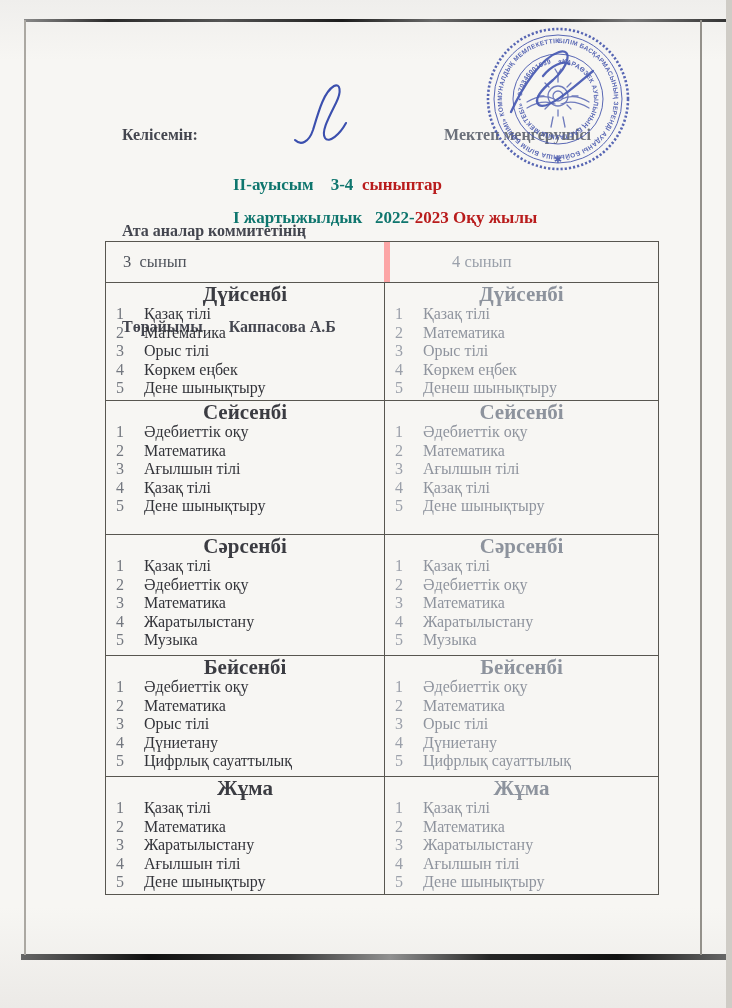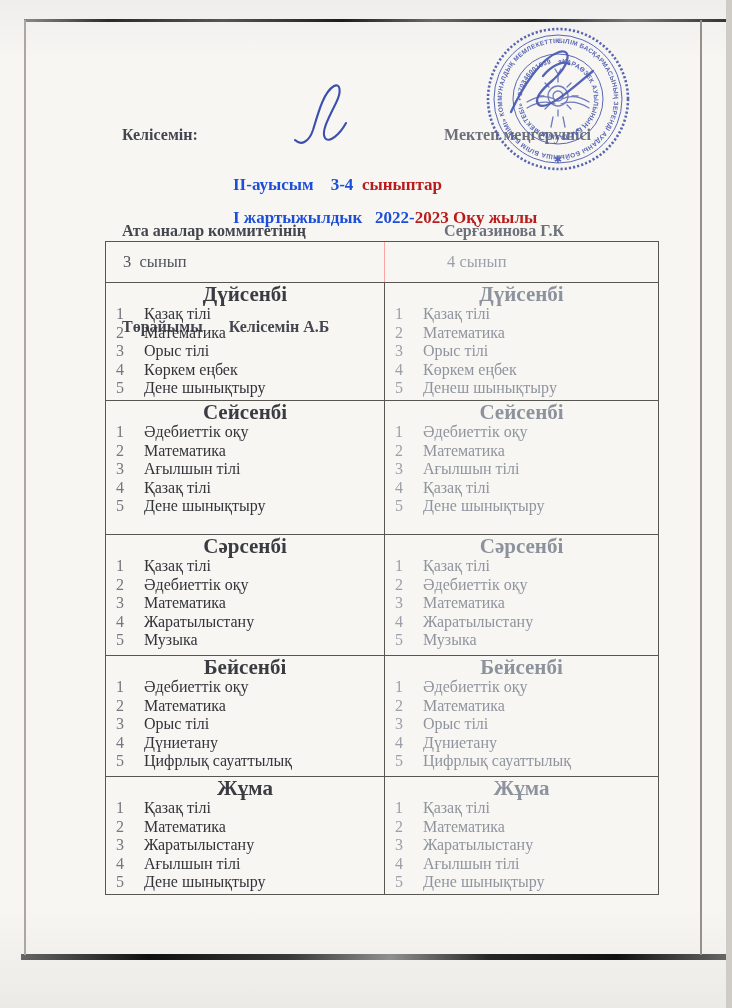--- a/index.html
+++ b/index.html
@@ -25,29 +25,29 @@
   .approval .name{margin-left:26px;}
 
   .signature-1{position:absolute;left:288px;top:80px;}
 
   
   .stamp{position:absolute;left:483px;top:24px;opacity:.92;filter:blur(.3px);}
 
   
   .title-block{position:absolute;left:233px;top:175px;font-weight:bold;font-size:17px;}
   .title-line{white-space:pre;line-height:20px;margin-bottom:13px;}
-  .t-dark{color:#1d4ed8;text-align:center;}
+  .t-dark{color:#0f766e;text-align:center;}
   .t-faded{color:#b91c1c;}
 
   
   .timetable{position:absolute;left:105px;top:241px;width:552px;border:1px solid #585650;}
   .header-row{display:grid;grid-template-columns:278px 1fr;height:40px;border-bottom:1px solid #585650;align-items:center;font-size:16.5px;}
   .header-cell{white-space:pre;}
   .header-cell.left{padding-left:17px;color:#4e525a;}
-  .header-cell.right{padding-left:62px;color:#9ba1ab;border-left:1px solid #fca5a5;height:100%;display:flex;align-items:center;}
+  .header-cell.right{padding-left:62px;color:#9ba1ab;border-left:6px solid #fca5a5;height:100%;display:flex;align-items:center;}
   .day-row{display:grid;grid-template-columns:278px 1fr;border-bottom:1px solid #585650;}
   .day-row:last-child{border-bottom:none;}
   .days > .day-row:nth-child(1){min-height:112px;}
   .days > .day-row:nth-child(2){min-height:133px;}
   .days > .day-row:nth-child(3){min-height:120px;}
   .days > .day-row:nth-child(4){min-height:120px;}
   .days > .day-row:nth-child(5){min-height:113px;}
   .cell{padding:1px 6px 2px;}
   .cell.right{border-left:1px solid #585650;}
   .day-title{text-align:center;font-weight:bold;font-size:21px;line-height:21px;color:#3b3c42;}
@@ -65,30 +65,29 @@
 
   <div class="scan-top"></div>
   <div class="scan-bottom"></div>
   <div class="scan-left"></div>
   <div class="scan-right"></div>
   <div class="scan-edge"></div>
 
   <div class="approval approval-left">
     <div>Келісемін:</div>
     <div>Ата аналар коммитетінің</div>
-    <div><span>Төрайымы</span><span class="name">Келісемін А.Б</span></div>
+    <div><span>Төрайымы</span><span class="name">Каппасова А.Б</span></div>
   </div>
 
   <svg class="signature-1" width="62" height="72" viewBox="0 0 62 72">
     <path d="M7,60 C13,66 21,62 25,50 C31,30 36,12 46,6 C52,3 54,11 48,23 C40,39 33,52 37,58 C41,64 52,54 58,43" fill="none" stroke-width="2.1" stroke-linecap="round" stroke="#3b4fae"></path>
   </svg>
 
   <div class="approval approval-right">
     <div>Мектеп меңгерушісі</div>
-    <div>Серғазинова Г.К</div>
   </div>
 
   <svg class="stamp" width="150" height="150" viewBox="0 0 150 150">
     <defs>
       <path id="ring-outer" d="M 75 19 A 56 56 0 1 1 74.9 19"></path>
       <path id="ring-middle" d="M 75 39 A 36 36 0 1 1 74.9 39"></path>
     </defs>
     <circle cx="75" cy="75" r="70" fill="none" stroke-width="2.6" stroke-dasharray="2.2,2" stroke="#4a5aae"></circle>
     <circle cx="75" cy="75" r="64" fill="none" stroke-width="1" stroke="#4a5aae"></circle>
     <circle cx="75" cy="75" r="45" fill="none" stroke-width="1" stroke="#4a5aae"></circle>

